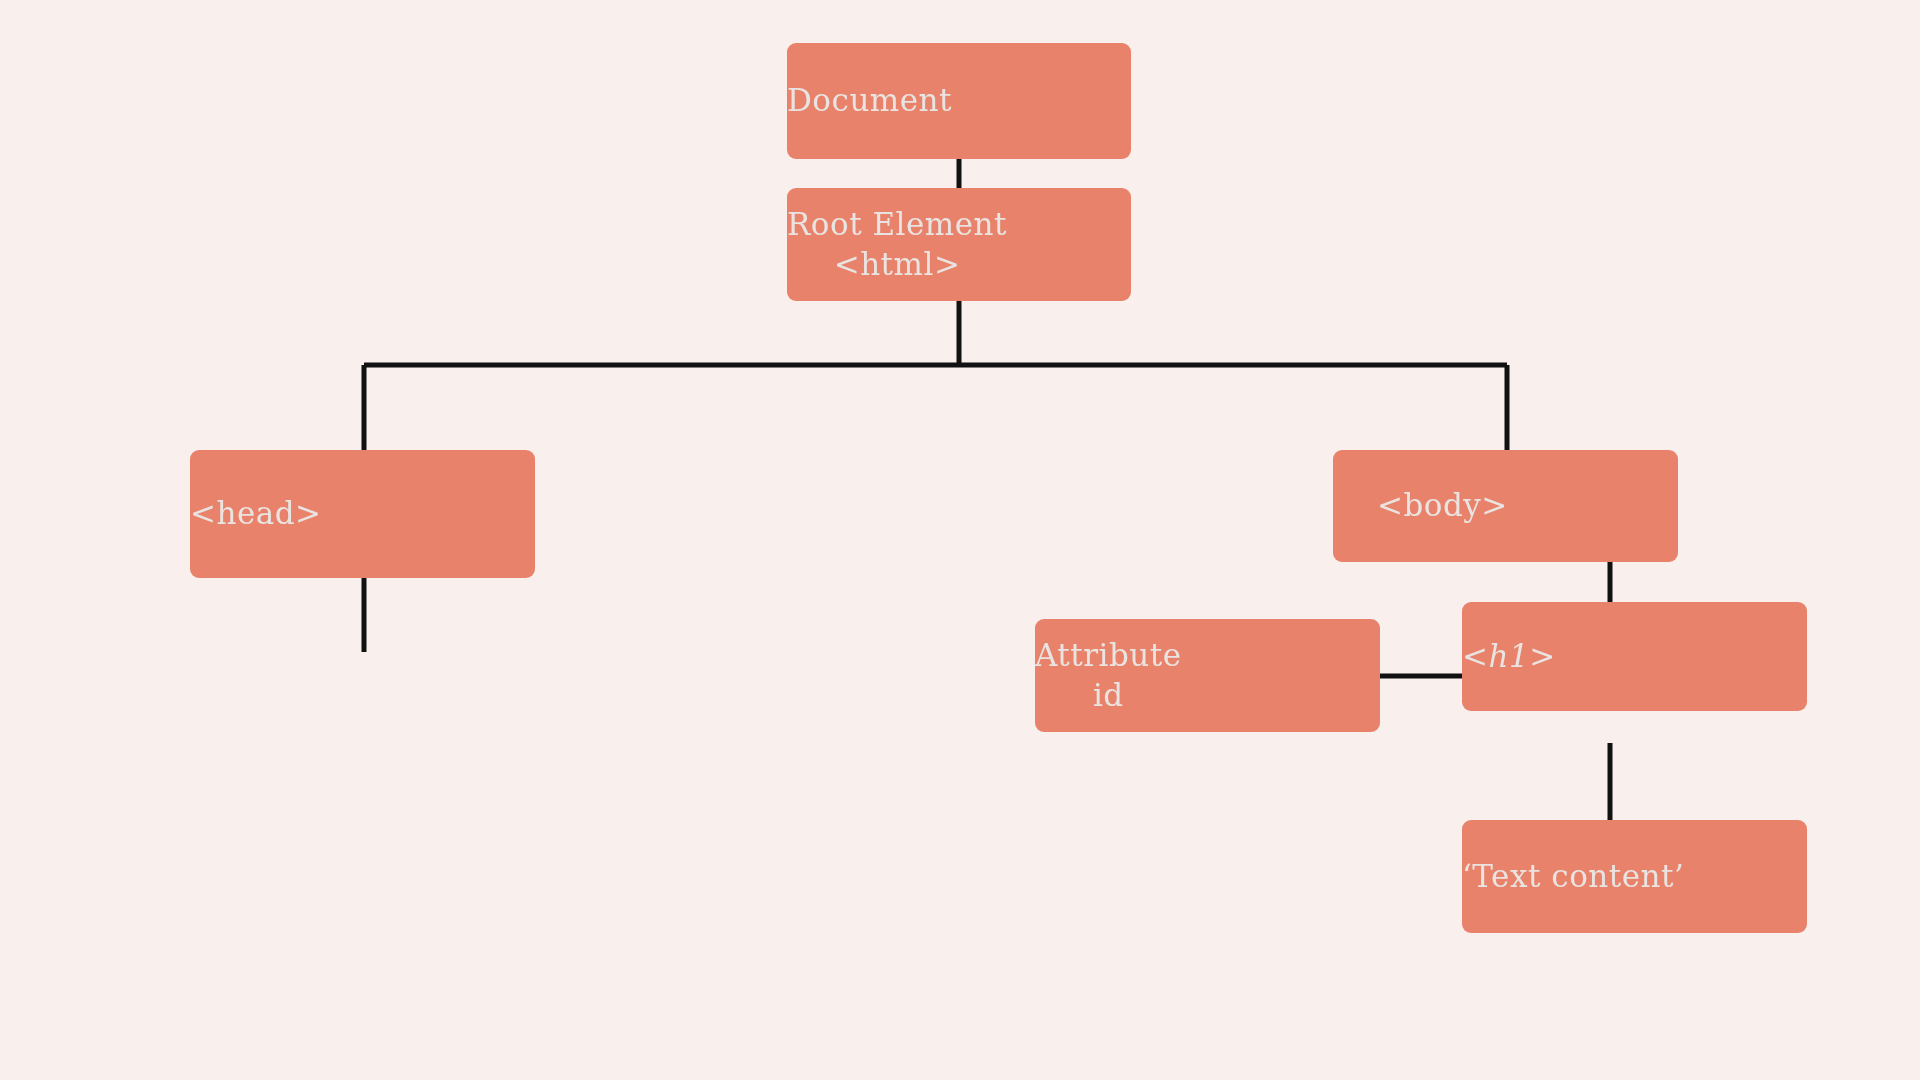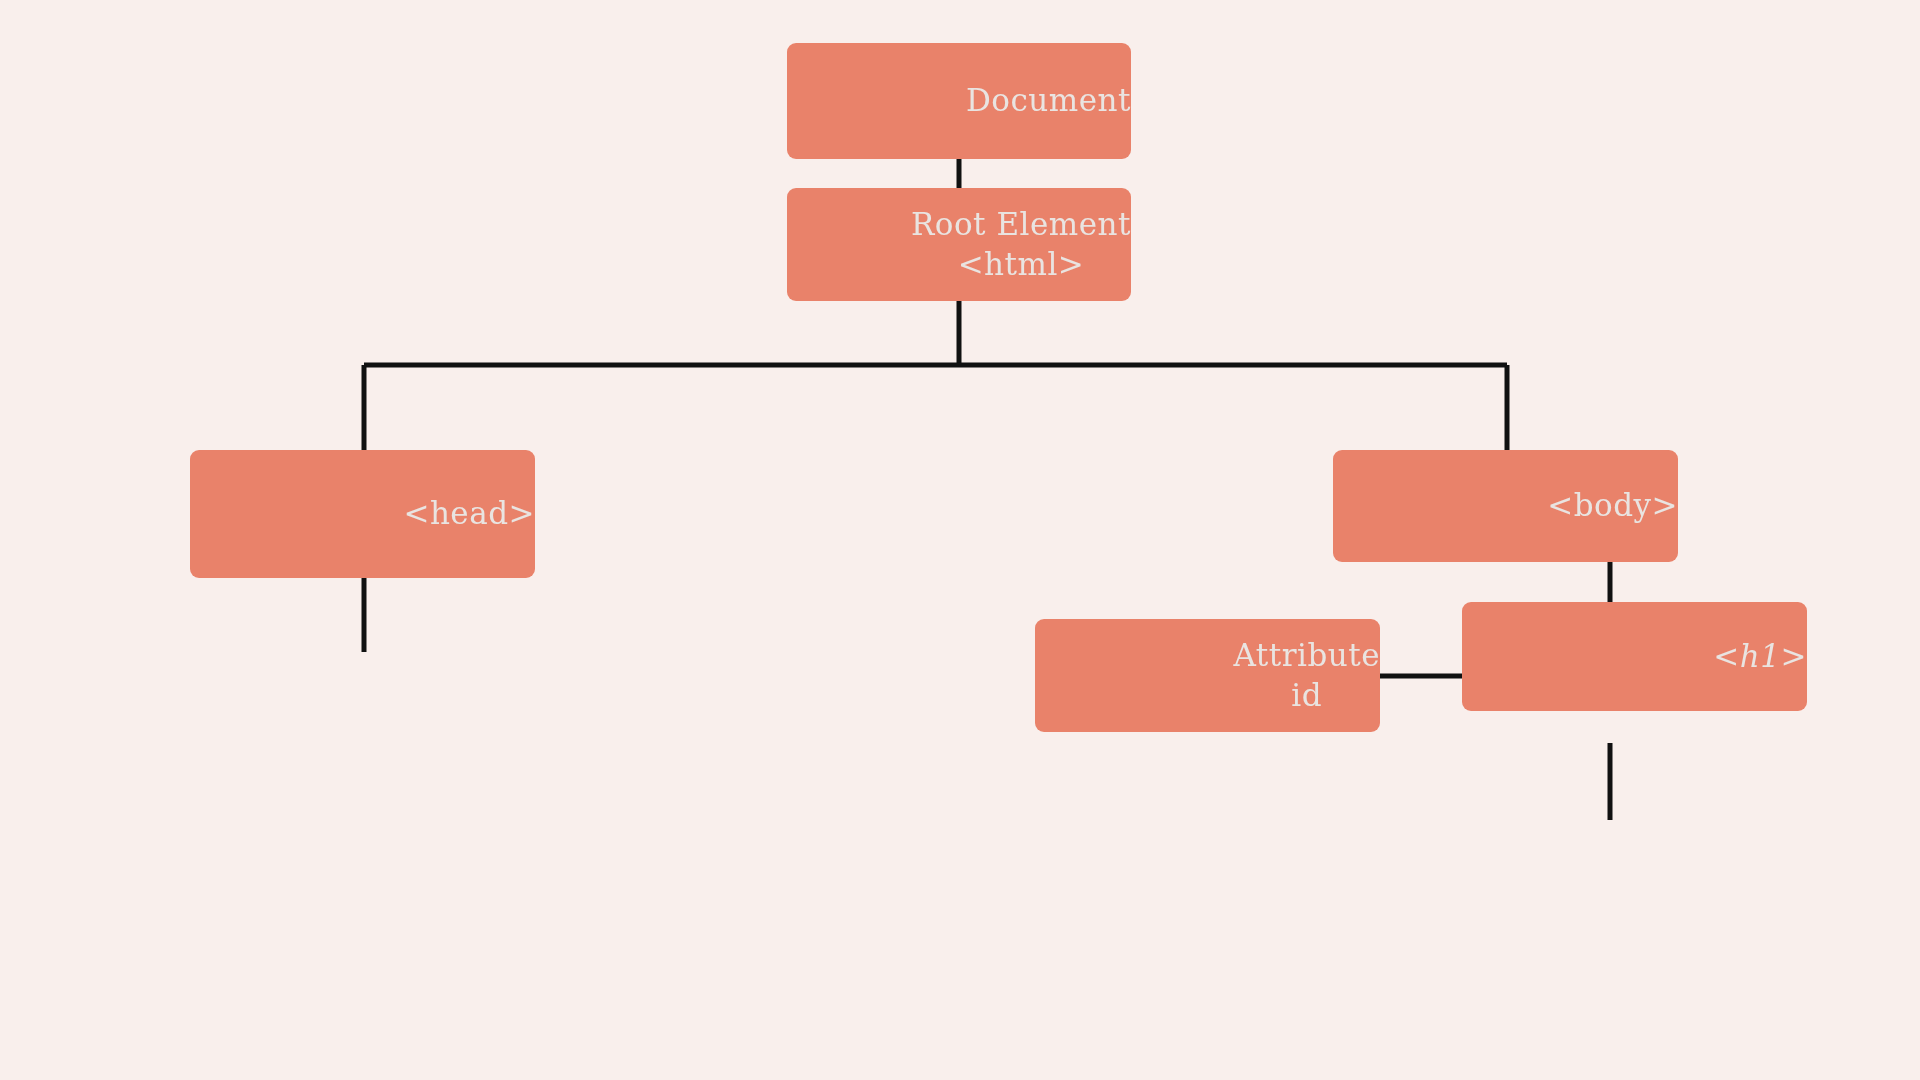--- a/index.html
+++ b/index.html
@@ -31,36 +31,36 @@
     pointer-events: none;
   }
 
   .node {
     position: absolute;
     background: #e9826a;
     border-radius: 9px;
     color: #e9e4e1;
     display: flex;
     align-items: center;
-    justify-content: flex-end;
+    justify-content: flex-start;
     text-align: center;
     line-height: 1.28;
     font-family: "DejaVu Serif", "Liberation Serif", serif;
     font-size: 31px;
     letter-spacing: 0.5px;
     white-space: pre-line;
     z-index: 2;
   }
 
   
   .n-document      { left: 787px;  top: 43px;  width: 344px; height: 116px; }
   .n-root          { left: 787px;  top: 188px; width: 344px; height: 113px; }
   .n-head          { left: 190px;  top: 450px; width: 345px; height: 128px; }
   .n-title         { left: 190px;  top: 652px; width: 345px; height: 112px; }
-  .n-body          { left: 1333px; top: 450px; width: 345px; height: 112px; }
+  .n-body          { left: 1333px; top: 450px; width: 345px; height: 112px; padding-left: 44px; }
   .n-attribute     { left: 987px;  top: 619px; width: 345px; height: 113px; margin-left: 48px; }
   .n-h1            { left: 1462px; top: 602px; width: 345px; height: 109px; font-style: italic; }
   .n-textcontent   { left: 1462px; top: 820px; width: 345px; height: 113px; }
 </style>
 </head>
 <body>
 
 <div id="diagram">
 
   <svg id="edges" viewBox="0 0 1920 1080" width="1920" height="1080" xmlns="http://www.w3.org/2000/svg">
@@ -105,14 +105,17 @@
 
   <div class="node n-attribute">
     <span>Attribute
 id</span>
   </div>
 
   <div class="node n-h1">
     <span>&lt;h1&gt;</span>
   </div>
 
+  <div class="node n-textcontent">
+    <span>‘Text content’</span>
+  </div>
 
 </div>
 
 </body></html>

